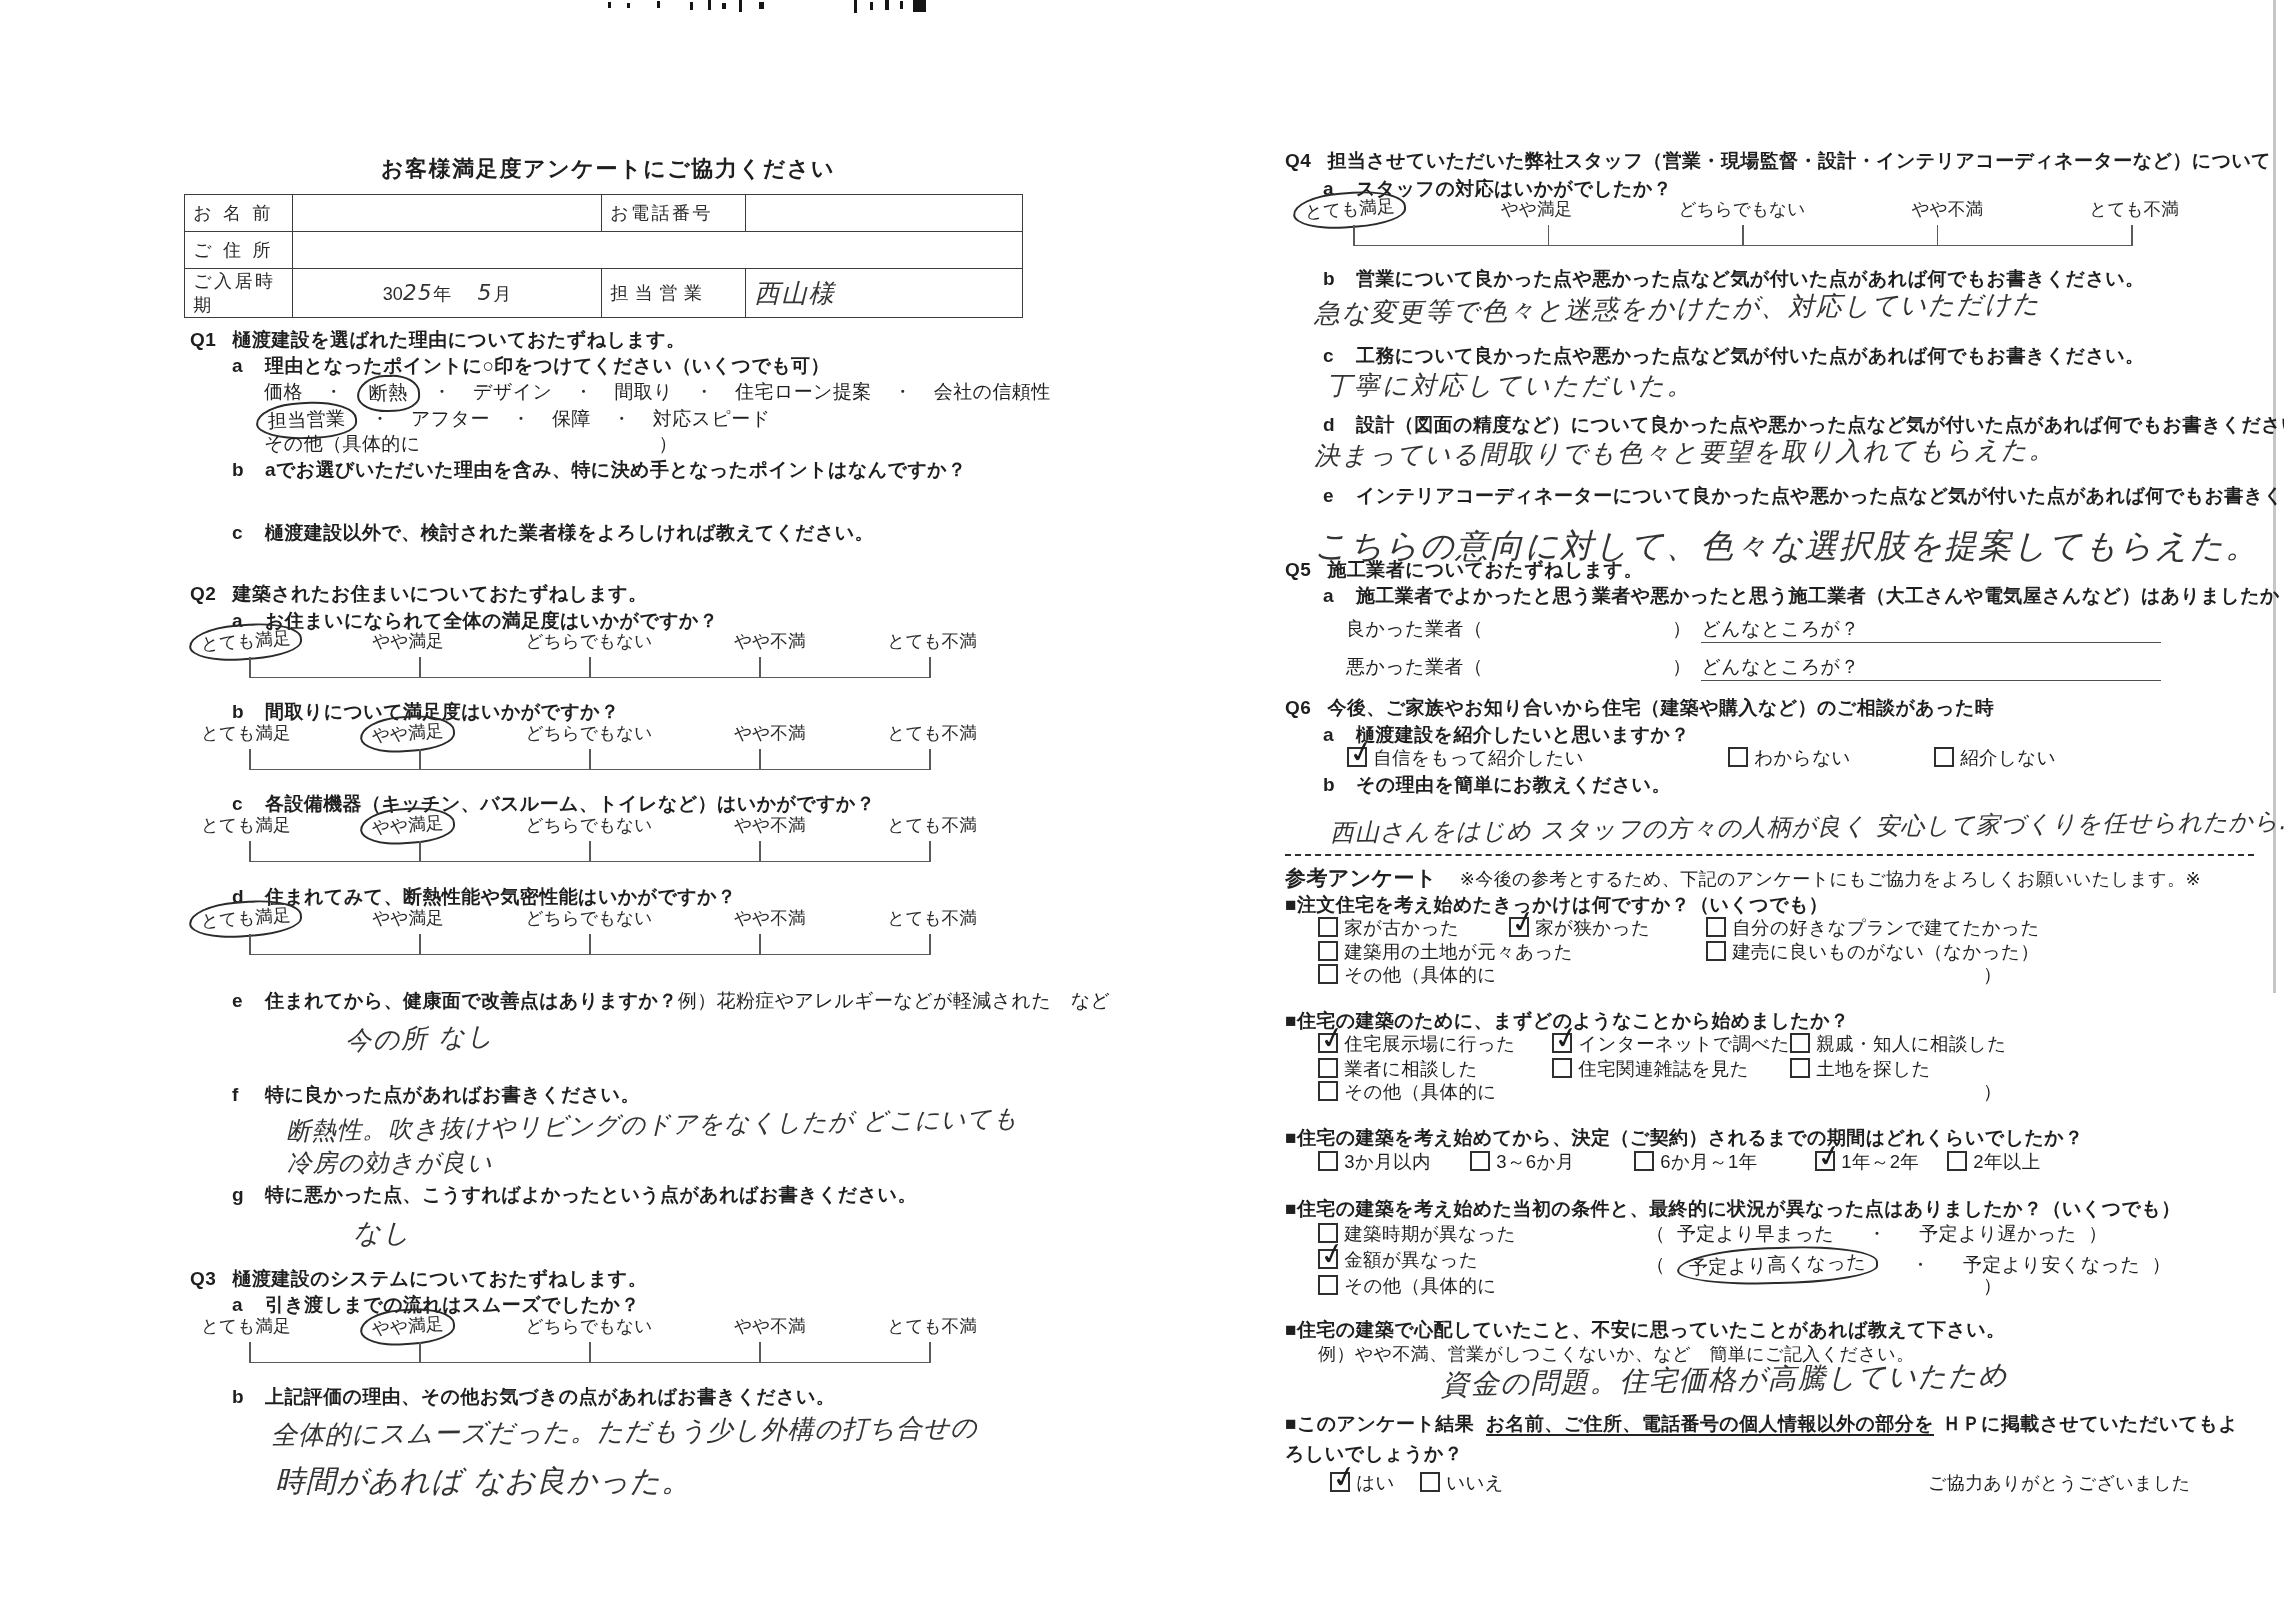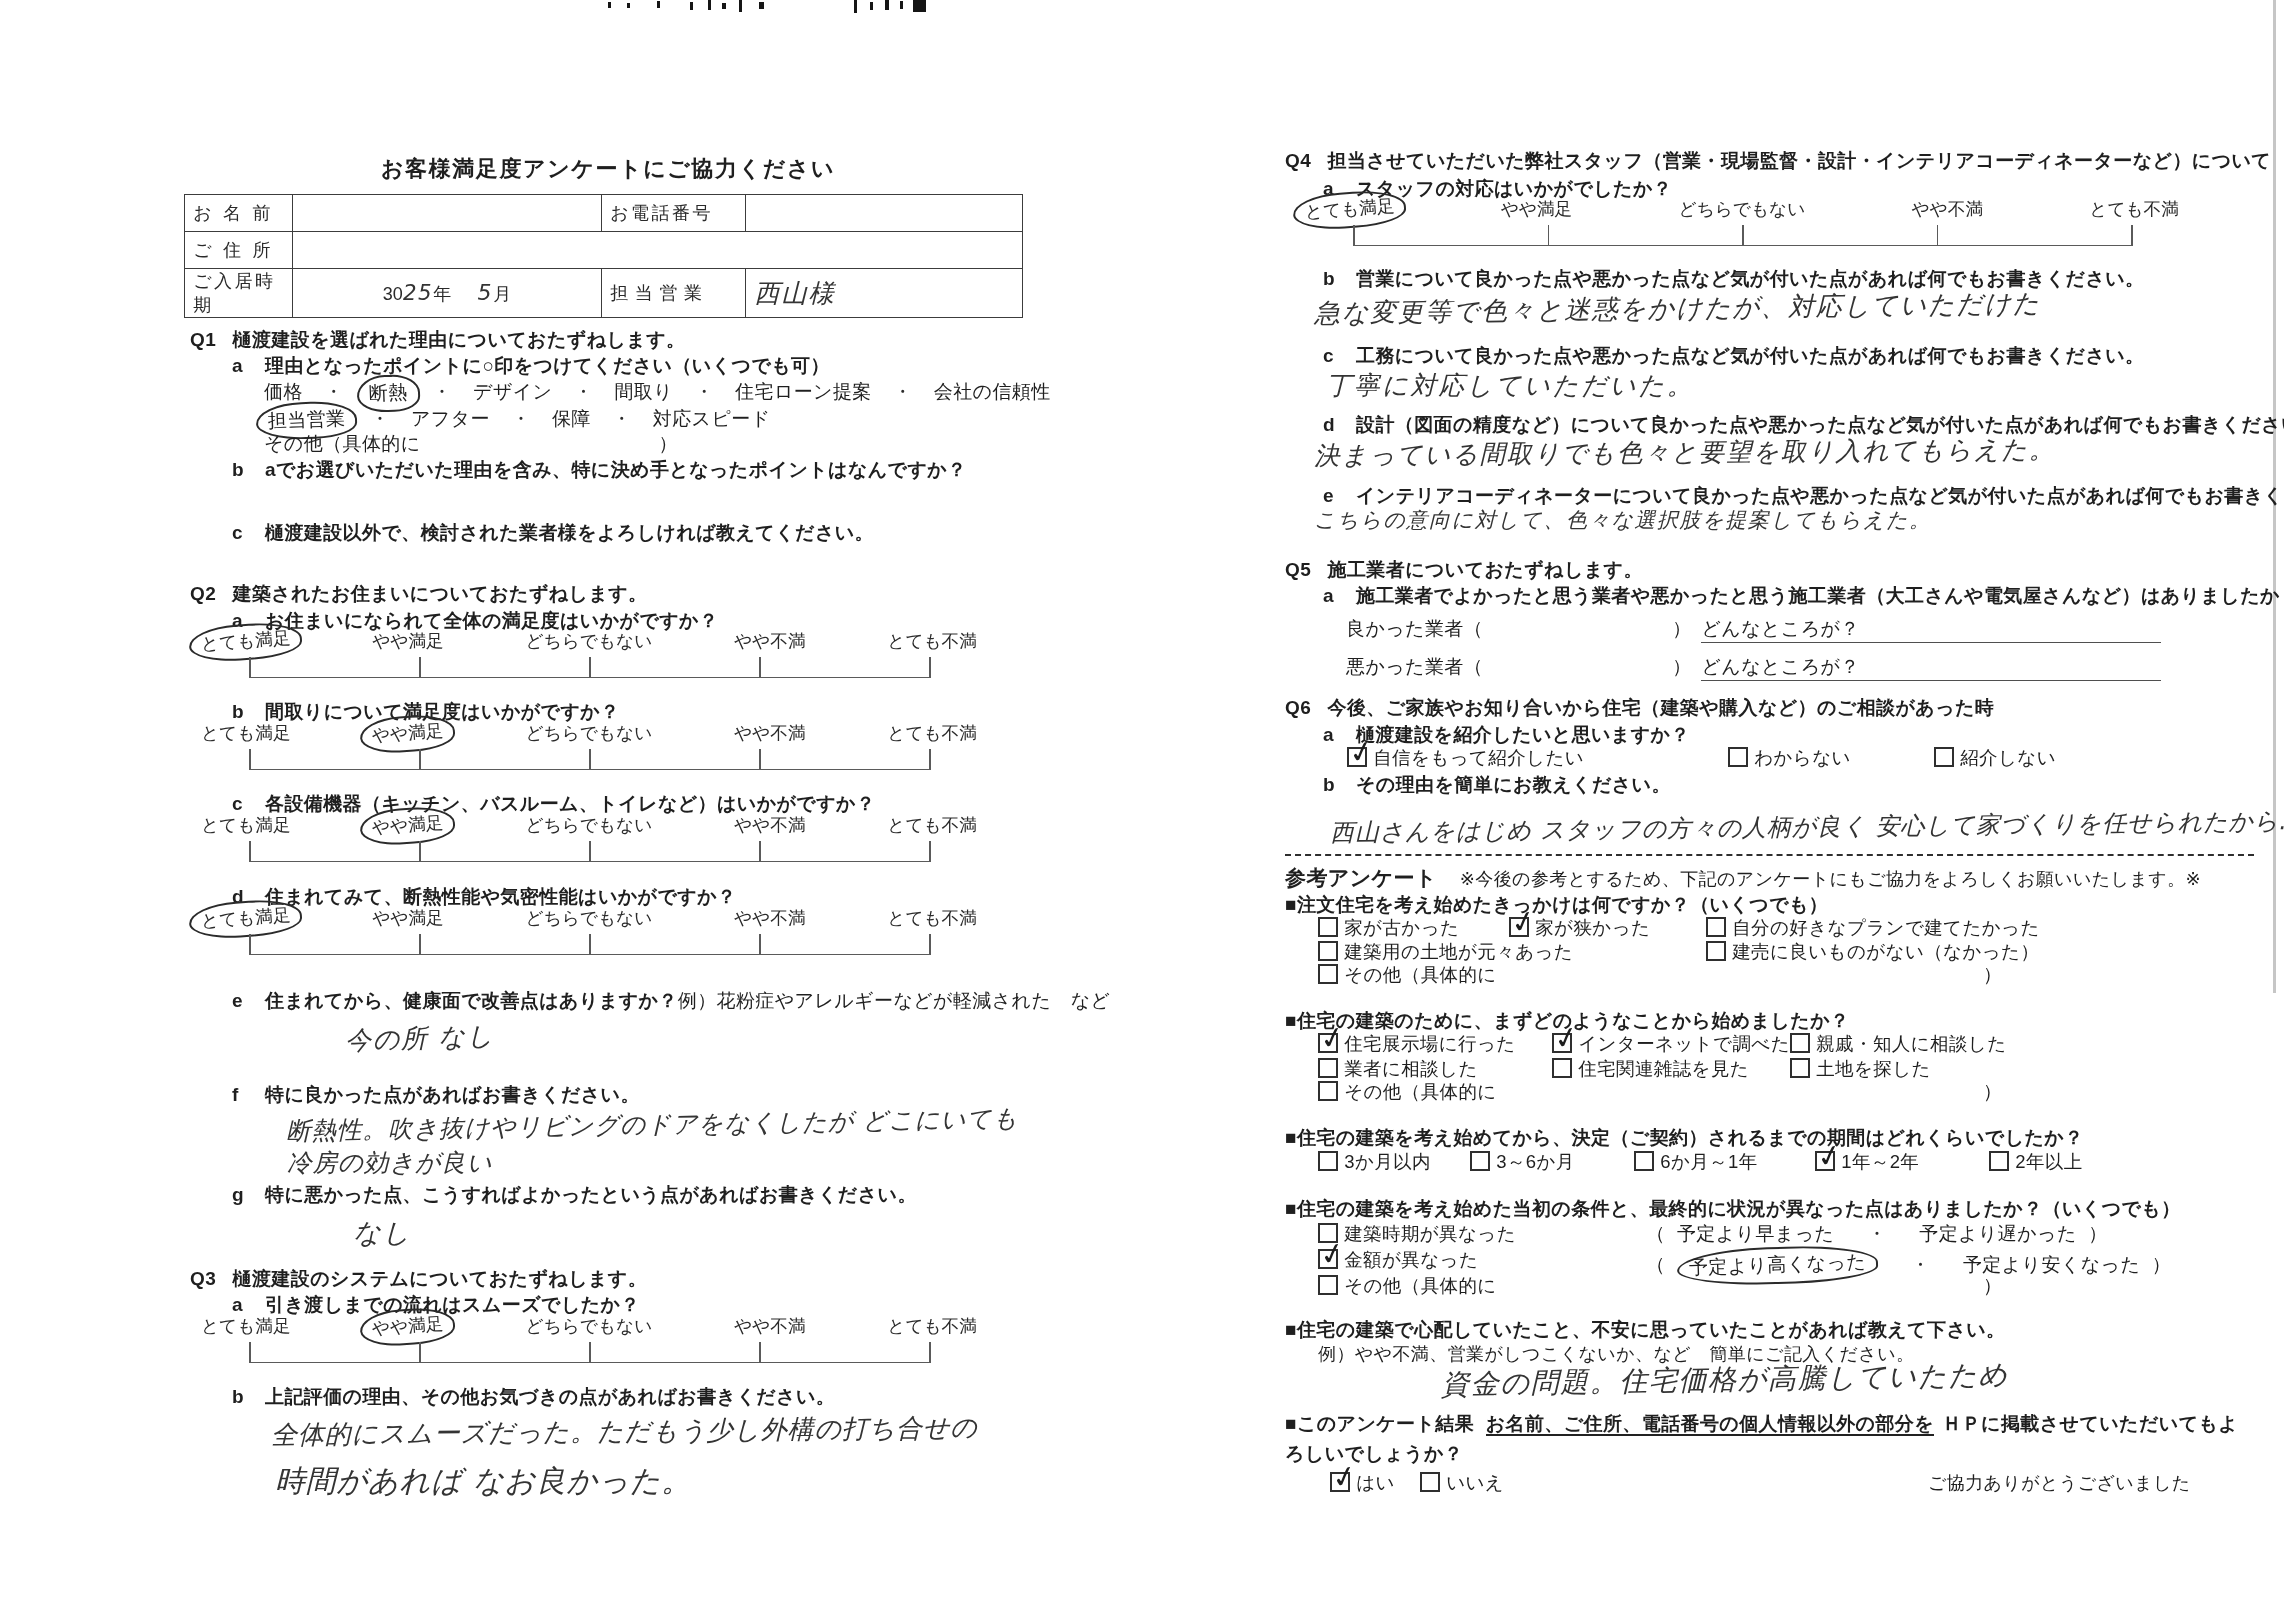--- a/index.html
+++ b/index.html
@@ -270,21 +270,21 @@
     <span class="qsub">c</span><span>工務について良かった点や悪かった点など気が付いた点があれば何でもお書きください。</span>
   </div>
   <div class="hw" style="left:1326px;top:368px;font-size:25.5px;letter-spacing:2.5px">丁寧に対応していただいた。</div>
   <div class="ln b" style="left:1323px;top:412px">
     <span class="qsub">d</span><span>設計（図面の精度など）について良かった点や悪かった点など気が付いた点があれば何でもお書きください。</span>
   </div>
   <div class="hw" style="left:1314px;top:435px;font-size:25.5px;letter-spacing:1.6px;transform:rotate(-0.5deg)">決まっている間取りでも色々と要望を取り入れてもらえた。</div>
   <div class="ln b" style="left:1323px;top:483px">
     <span class="qsub">e</span><span>インテリアコーディネーターについて良かった点や悪かった点など気が付いた点があれば何でもお書きください。</span>
   </div>
-  <div class="hw" style="left:1314px;top:506px;font-size:21px;letter-spacing:1.6px">こちらの意向に対して、色々な選択肢を提案してもらえた。</div>
+  <div class="hw" style="left:1314px;top:524px;font-size:33px;letter-spacing:1.6px">こちらの意向に対して、色々な選択肢を提案してもらえた。</div>
 
   <div class="ln b" style="left:1285px;top:557px">
     <span class="qnum">Q5</span><span>施工業者についておたずねします。</span>
   </div>
   <div class="ln b" style="left:1323px;top:583px">
     <span class="qsub">a</span><span>施工業者でよかったと思う業者や悪かったと思う施工業者（大工さんや電気屋さんなど）はありましたか？</span>
   </div>
   <div class="ln n" style="left:1346px;top:616px">
     <span>良かった業者（</span><span class="gap" style="width:189px"></span><span>）</span><span class="ulwrap" style="min-width:460px;margin-left:9.9px"><span>どんなところが？</span></span>
   </div>
@@ -343,21 +343,21 @@
     <span class="cb abs" style="left:33px"><span class="box"></span><span>その他（具体的に</span></span>
     <span class="abs n" style="left:698px">）</span>
   </div>
 
   <div class="ln b" style="left:1285px;top:1125px">■住宅の建築を考え始めてから、決定（ご契約）されるまでの期間はどれくらいでしたか？</div>
   <div class="ln" style="left:1285px;top:1149px;width:985px;height:26px">
     <span class="cb abs" style="left:33px"><span class="box"></span><span>3か月以内</span></span>
     <span class="cb abs" style="left:185px"><span class="box"></span><span>3～6か月</span></span>
     <span class="cb abs" style="left:349px"><span class="box"></span><span>6か月～1年</span></span>
     <span class="cb abs checked" style="left:530px"><span class="box"><span class="mark">✓</span></span><span>1年～2年</span></span>
-    <span class="cb abs" style="left:704px"><span class="box"></span><span>2年以上</span></span>
+    <span class="cb abs" style="left:662px"><span class="box"></span><span>2年以上</span></span>
   </div>
 
   <div class="ln b" style="left:1285px;top:1196px">■住宅の建築を考え始めた当初の条件と、最終的に状況が異なった点はありましたか？（いくつでも）</div>
   <div class="ln" style="left:1285px;top:1221px;width:985px;height:26px">
     <span class="cb abs" style="left:33px"><span class="box"></span><span>建築時期が異なった</span></span>
     <span class="abs n" style="left:361px"><span>（</span><span style="margin:0 11.5px">予定より早まった</span><span class="sep">・</span><span style="margin:0 11.5px">予定より遅かった</span><span>）</span></span>
   </div>
   <div class="ln" style="left:1285px;top:1247px;width:985px;height:26px">
     <span class="cb abs checked" style="left:33px"><span class="box"><span class="mark">✓</span></span><span>金額が異なった</span></span>
     <span class="abs n" style="left:361px"><span>（</span><span style="margin:0 11.5px" class="circ">予定より高くなった</span><span class="sep">・</span><span style="margin:0 11.5px">予定より安くなった</span><span>）</span></span>

